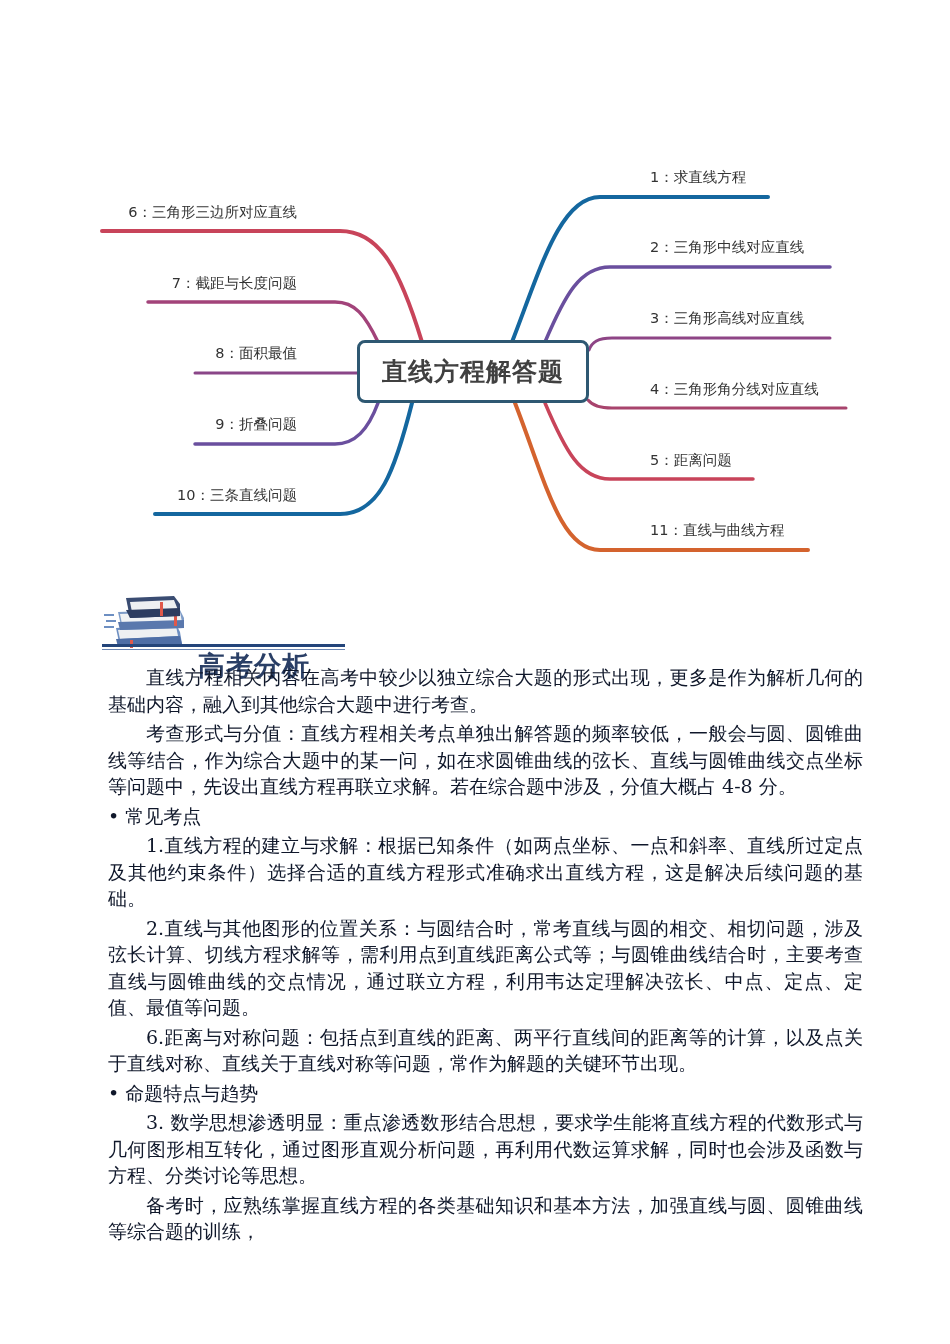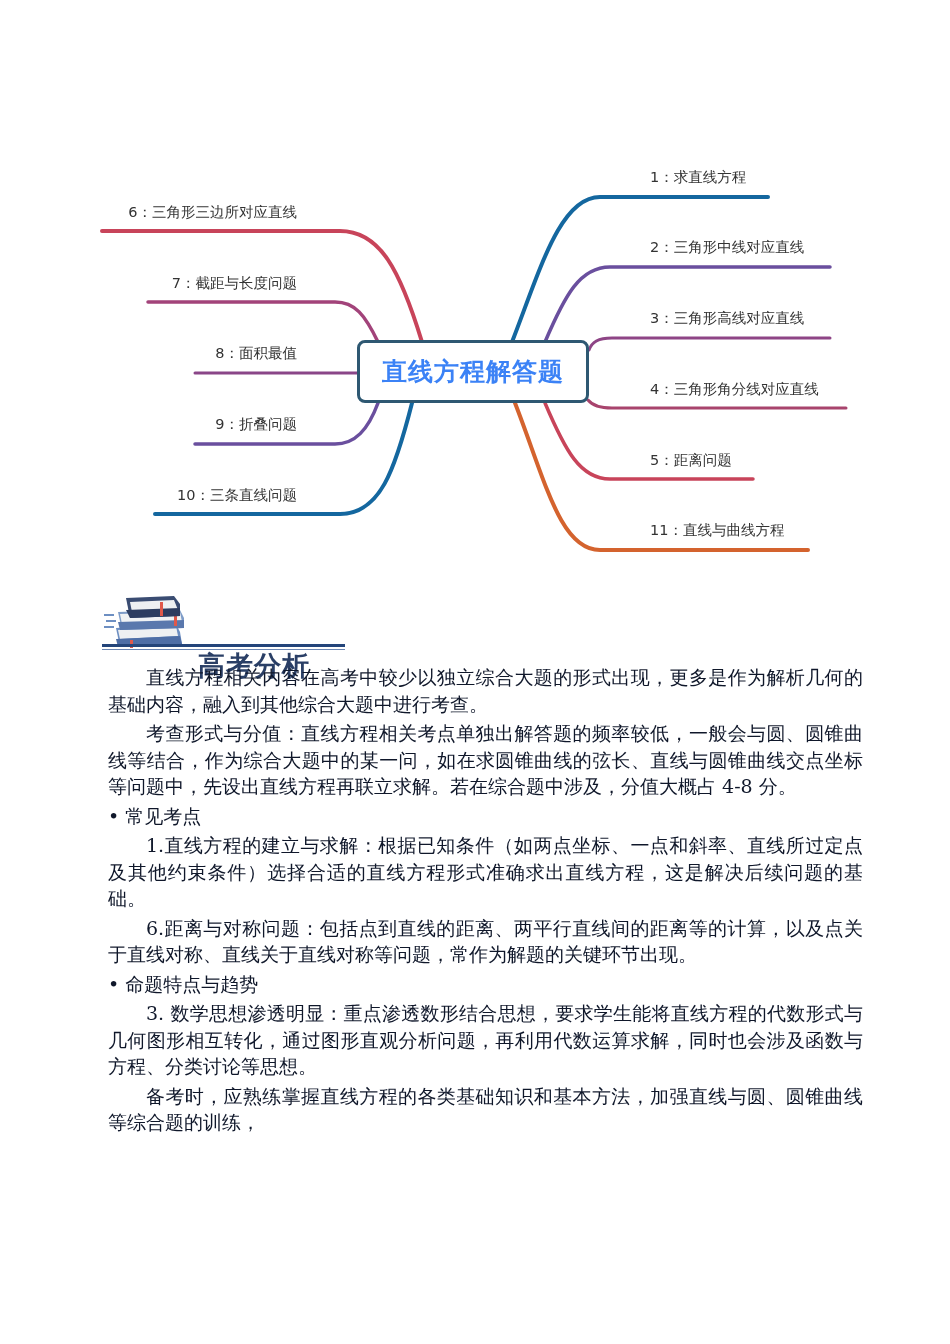--- a/index.html
+++ b/index.html
@@ -2,21 +2,21 @@
 <html><head>
 <meta charset="utf-8">
 <style>
   html, body { margin: 0; padding: 0; background: #ffffff; }
   body { width: 950px; height: 1344px; position: relative; overflow: hidden; font-family: "DejaVu Sans", sans-serif; color: #222; }
   .mindmap { position: absolute; left: 0; top: 0; width: 950px; height: 580px; }
   .mindmap svg { position: absolute; left: 0; top: 0; }
   .branch-label { position: absolute; font-size: 14.5px; color: #333; white-space: nowrap; font-family: "DejaVu Sans", sans-serif; }
   .branch-label.left { text-align: right; }
   .center-box { position: absolute; left: 357px; top: 340px; width: 232px; height: 63px; border: 3px solid #2e5872; border-radius: 8px; background: #fff; display: flex; align-items: center; justify-content: center; box-sizing: border-box; }
-  .center-title { font-size: 25px; font-weight: bold; color: #3b82f6; letter-spacing: 1px; }
+  .center-title { font-size: 25px; font-weight: bold; color: #404040; letter-spacing: 1px; }
   .section-header { position: absolute; left: 100px; top: 592px; width: 245px; height: 60px; }
   .section-title { position: absolute; left: 98px; top: 8px; font-size: 27px; font-weight: bold; color: #2a3f66; letter-spacing: 1px; margin-top: 48px; }
   .underline-thick { position: absolute; left: 2px; top: 52px; width: 243px; height: 3px; background: #24457a; }
   .underline-thin { position: absolute; left: 2px; top: 57px; width: 243px; height: 1px; background: #6b86b3; }
   .body-text { position: absolute; left: 108px; top: 664px; width: 755px; font-family: "DejaVu Serif", serif; font-size: 19px; line-height: 26.5px; color: #0f172a; }
   .body-text p { margin: 0 0 3px 0; text-align: justify; }
   .indent { text-indent: 2em; }
   .bullet { text-indent: 0; padding-left: 0; }
 </style>
 </head>
@@ -82,17 +82,18 @@
   <div class="section-title">高考分析</div>
   <div class="underline-thick"></div>
   <div class="underline-thin"></div>
 </div>
 
 <div class="body-text">
   <p class="indent">直线方程相关内容在高考中较少以独立综合大题的形式出现，更多是作为解析几何的基础内容，融入到其他综合大题中进行考查。</p>
   <p class="indent">考查形式与分值：直线方程相关考点单独出解答题的频率较低，一般会与圆、圆锥曲线等结合，作为综合大题中的某一问，如在求圆锥曲线的弦长、直线与圆锥曲线交点坐标等问题中，先设出直线方程再联立求解。若在综合题中涉及，分值大概占 4-8 分。</p>
   <p class="bullet">• 常见考点</p>
   <p class="indent">1.直线方程的建立与求解：根据已知条件（如两点坐标、一点和斜率、直线所过定点及其他约束条件）选择合适的直线方程形式准确求出直线方程，这是解决后续问题的基础。</p>
+  <p class="indent">2.直线与其他图形的位置关系：与圆结合时，常考直线与圆的相交、相切问题，涉及弦长计算、切线方程求解等，需利用点到直线距离公式等；与圆锥曲线结合时，主要考查直线与圆锥曲线的交点情况，通过联立方程，利用韦达定理解决弦长、中点、定点、定值、最值等问题。</p>
   <p class="indent">6.距离与对称问题：包括点到直线的距离、两平行直线间的距离等的计算，以及点关于直线对称、直线关于直线对称等问题，常作为解题的关键环节出现。</p>
   <p class="bullet">• 命题特点与趋势</p>
   <p class="indent">3. 数学思想渗透明显：重点渗透数形结合思想，要求学生能将直线方程的代数形式与几何图形相互转化，通过图形直观分析问题，再利用代数运算求解，同时也会涉及函数与方程、分类讨论等思想。</p>
   <p class="indent">备考时，应熟练掌握直线方程的各类基础知识和基本方法，加强直线与圆、圆锥曲线等综合题的训练，</p>
 </div>
 
 </body></html>

